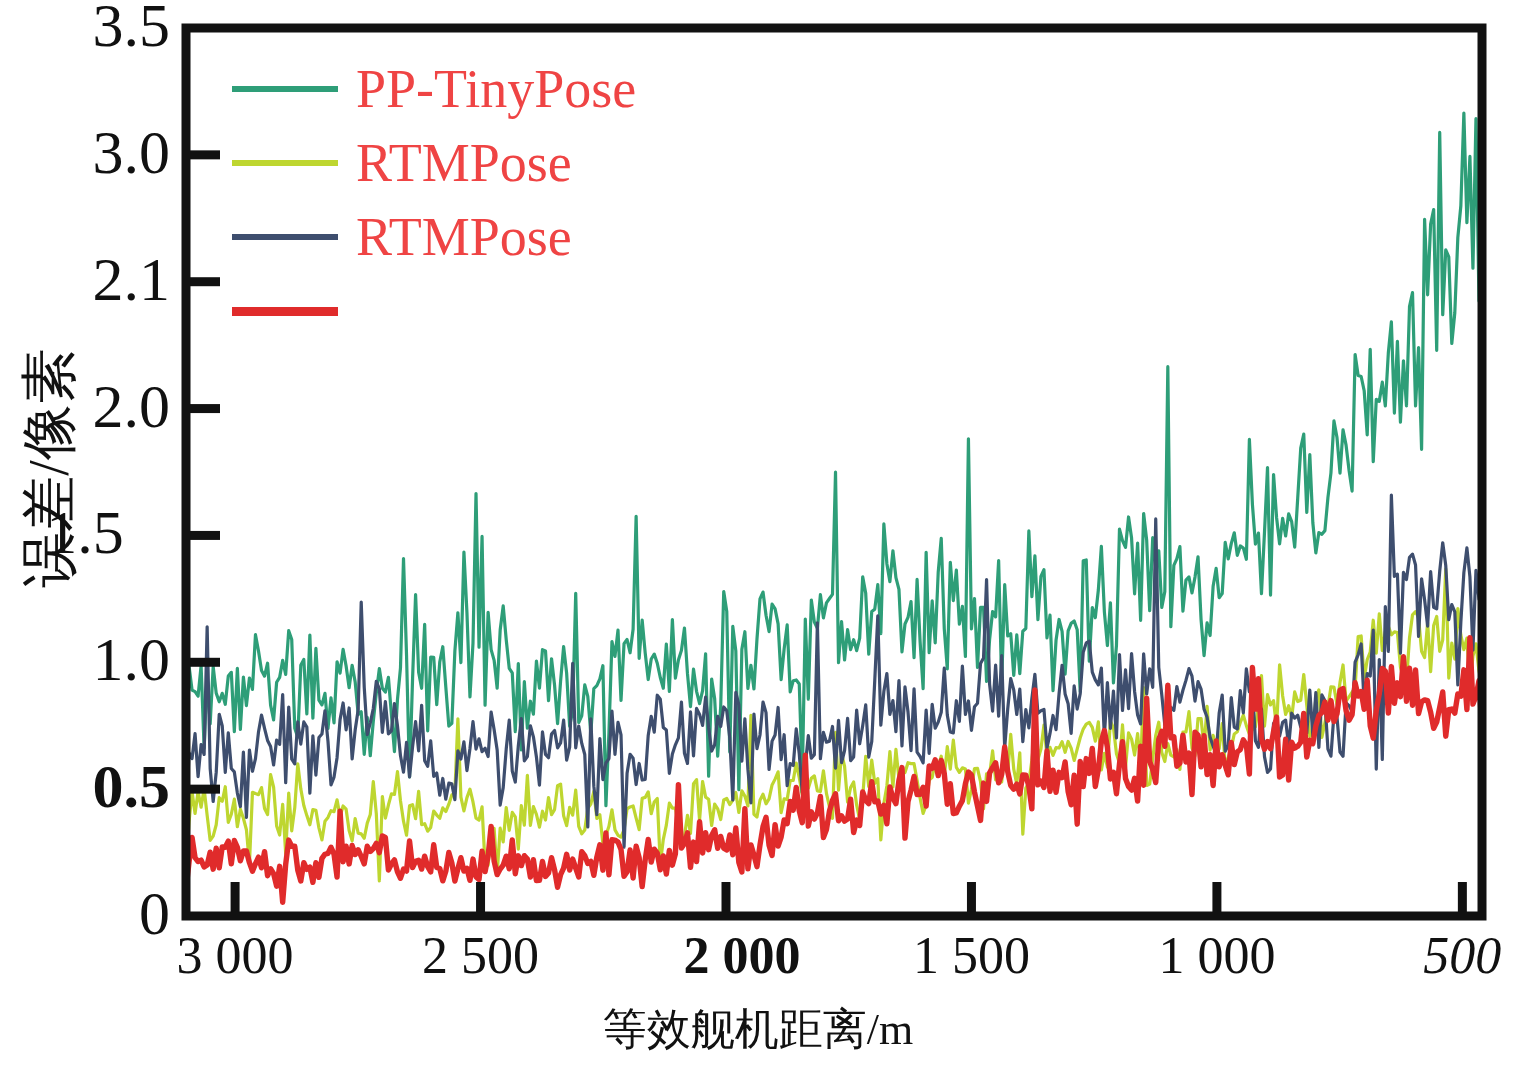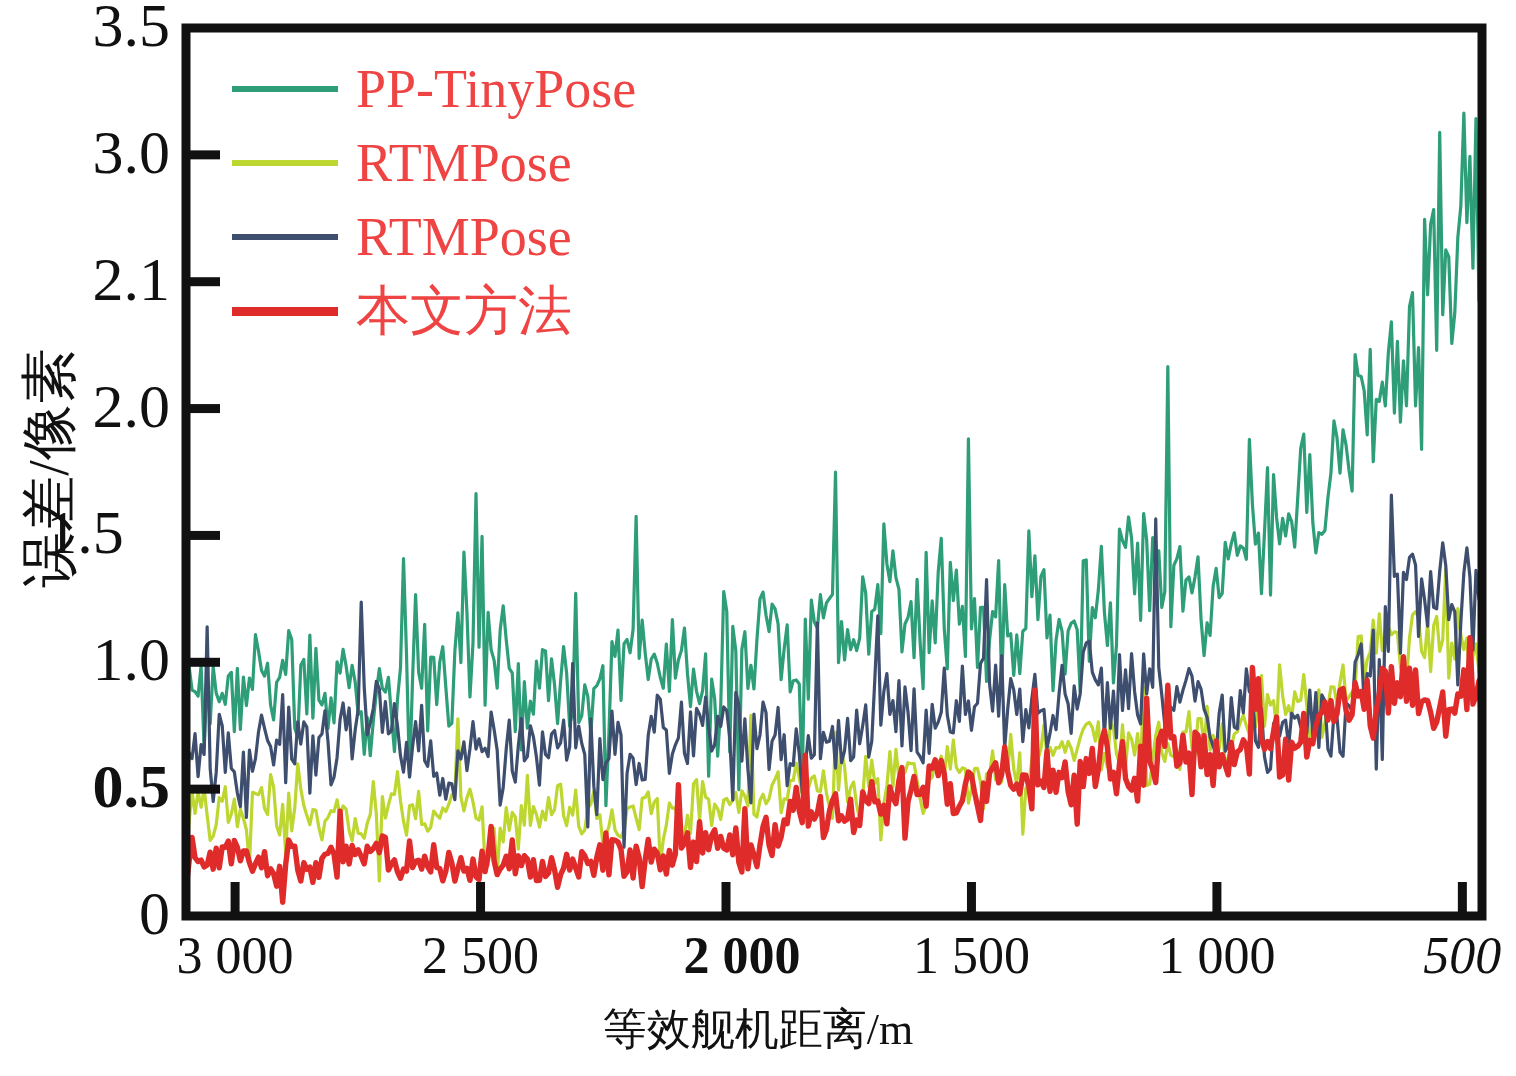--- a/index.html
+++ b/index.html
@@ -93,16 +93,15 @@
       <div class="legend-row">
         <div class="legend-swatch" style="border-top-color: rgb(190, 214, 48); border-top-width: 6px;"></div>
         <div class="legend-label">RTMPose</div>
       </div>
       <div class="legend-row">
         <div class="legend-swatch" style="border-top-color: rgb(62, 78, 110); border-top-width: 6px;"></div>
         <div class="legend-label">RTMPose</div>
       </div>
       <div class="legend-row">
         <div class="legend-swatch" style="border-top-color: rgb(224, 43, 43); border-top-width: 9px;"></div>
-        <div class="legend-label">本文方法</div>
       </div>
     </div>
 </div>
 
 </body></html>

